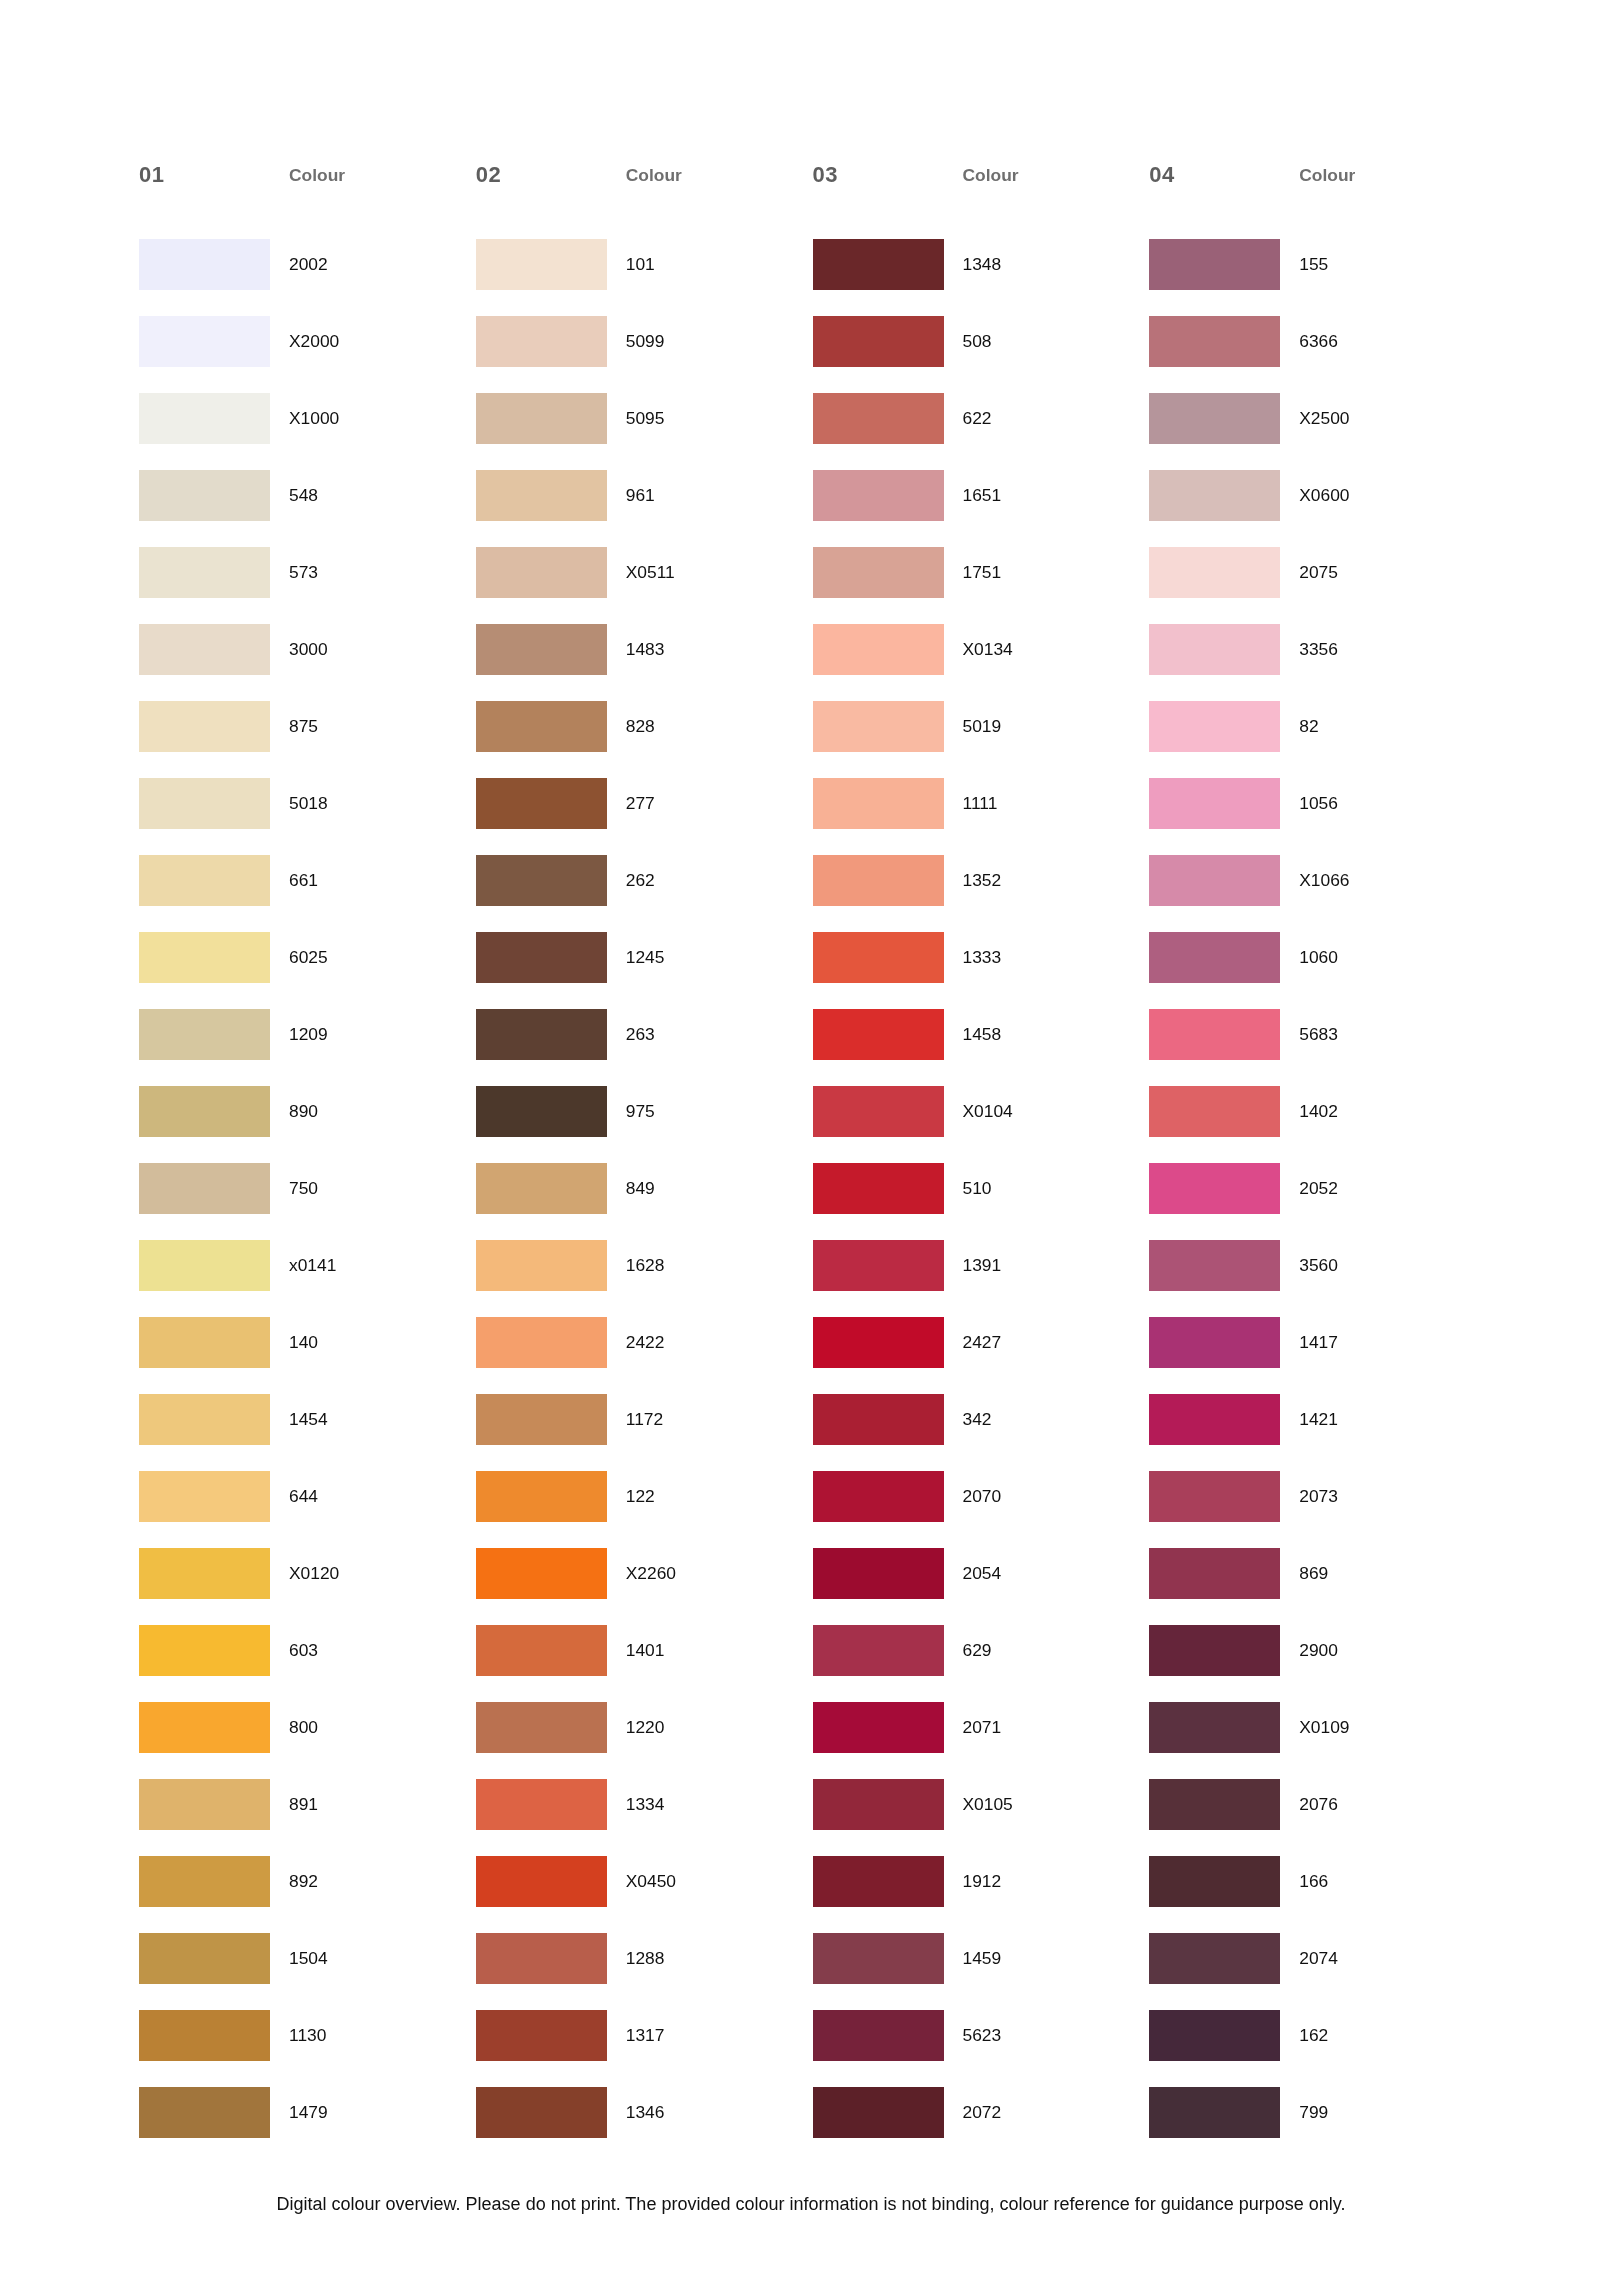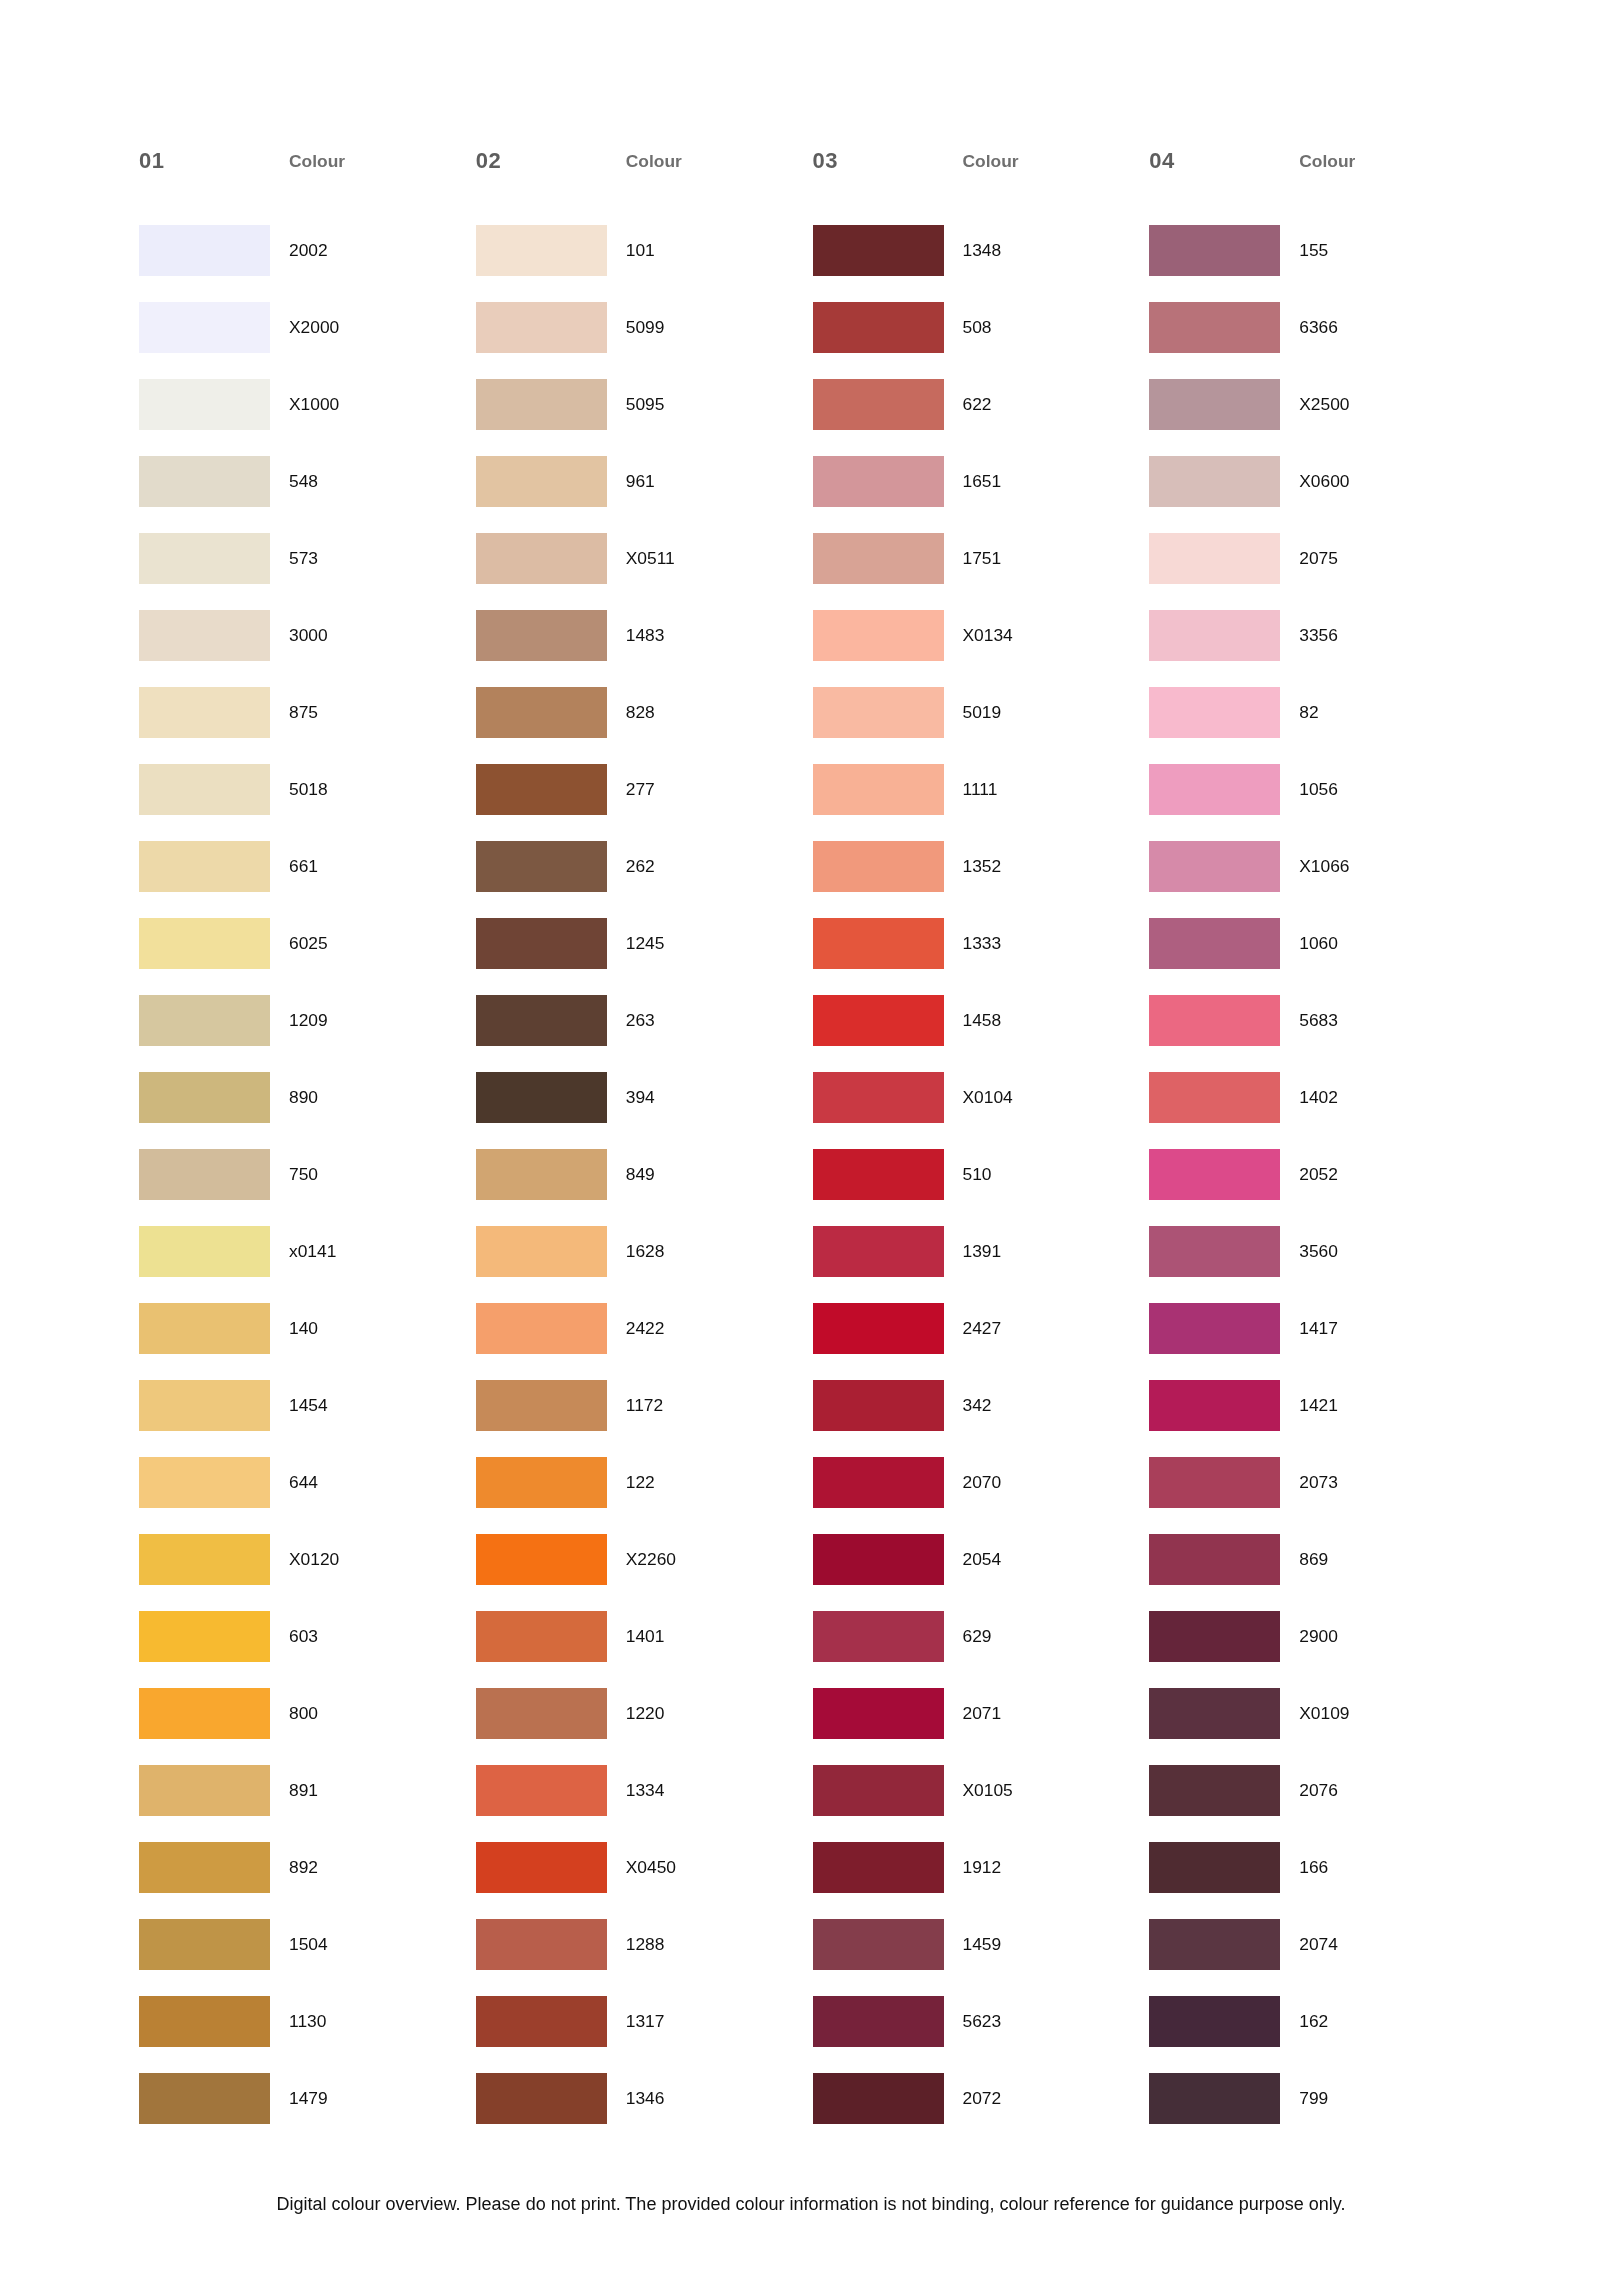--- a/index.html
+++ b/index.html
@@ -21,21 +21,21 @@
     left: 0;
     top: 0;
     width: 1622px;
     height: 2295px;
     box-sizing: border-box;
   }
 
   .columns {
     position: absolute;
     left: 139px;
-    top: 150px;
+    top: 164px;
     width: 1347px;
     display: flex;
     flex-direction: row;
     gap: 0px;
   }
 
   .col {
     width: 337px;
     box-sizing: border-box;
   }
@@ -337,21 +337,21 @@
           <div class="swatch-row">
             <div class="swatch-wrap">
               <div class="swatch" style="background: rgb(93, 64, 50);"></div>
             </div>
             <div class="swatch-code">263</div>
           </div>
           <div class="swatch-row">
             <div class="swatch-wrap">
               <div class="swatch" style="background: rgb(76, 56, 43);"></div>
             </div>
-            <div class="swatch-code">394</div>
+            <div class="swatch-code">975</div>
           </div>
           <div class="swatch-row">
             <div class="swatch-wrap">
               <div class="swatch" style="background: rgb(209, 165, 113);"></div>
             </div>
             <div class="swatch-code">849</div>
           </div>
           <div class="swatch-row">
             <div class="swatch-wrap">
               <div class="swatch" style="background: rgb(244, 185, 122);"></div>

